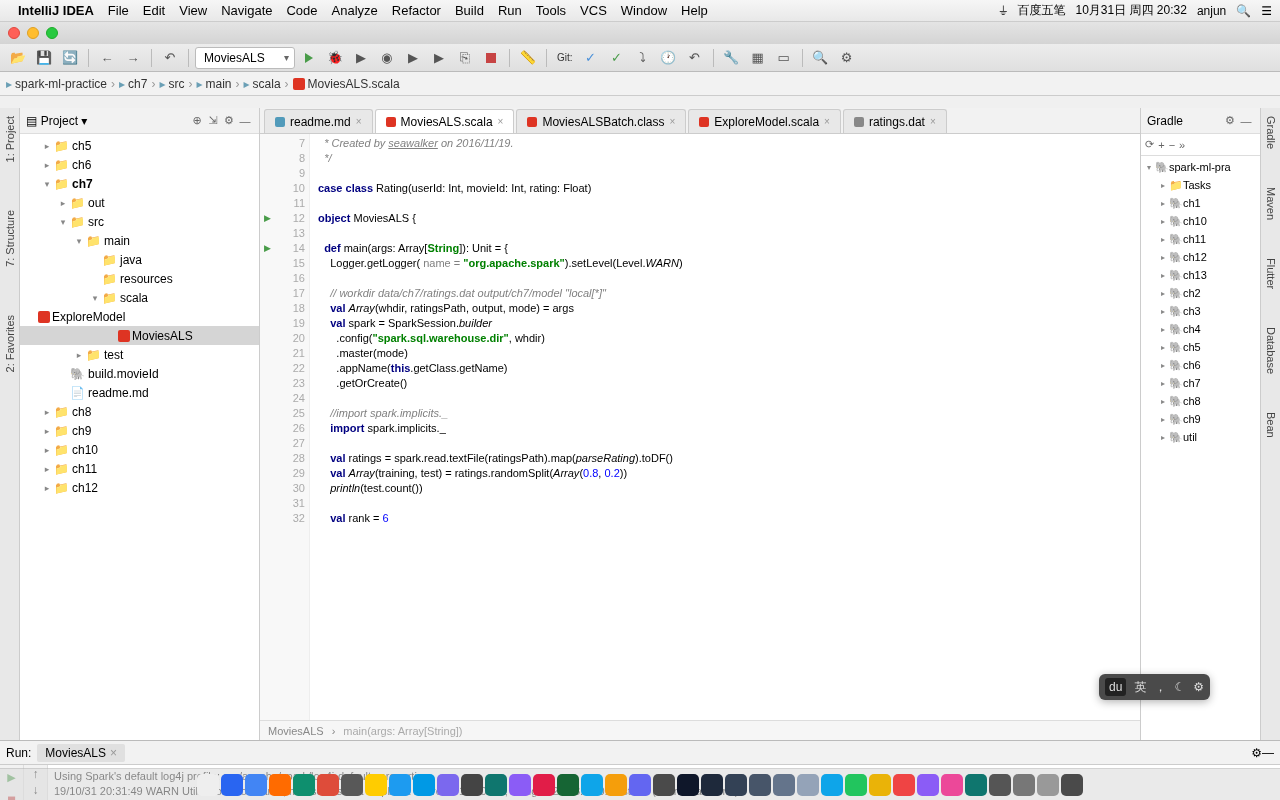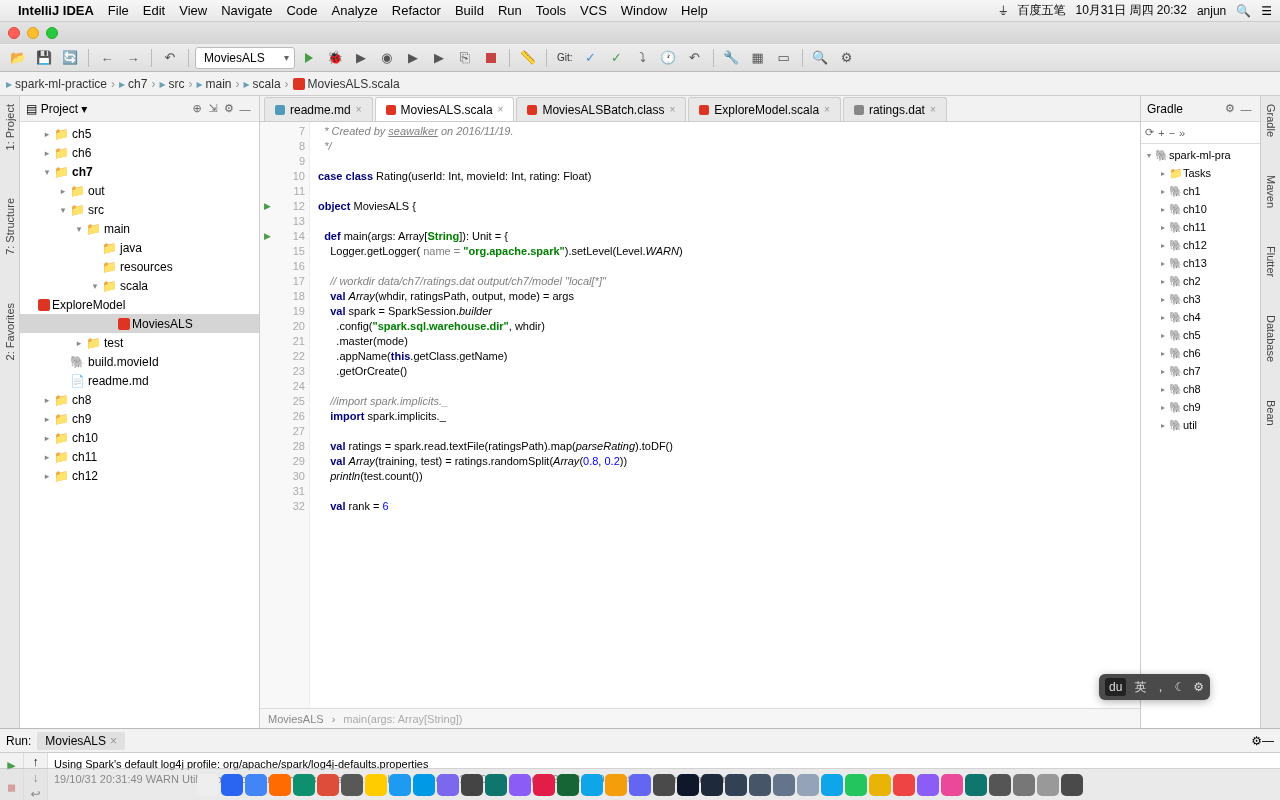--- a/index.html
+++ b/index.html
@@ -31,21 +31,21 @@
 .git-label { font-size:10px; color:#333; margin:0 4px;}
 
 
 .nav-bar { height: 24px; background: #f2f2f2; border-bottom: 1px solid #ccc; display:flex; align-items:center; padding: 0 6px; font-size:12px; gap:4px; color:#333;}
 .nav-bar .crumb { display:flex; align-items:center; gap:3px;}
 .nav-bar .sep { color:#999; }
 .folder-ic { color:#6a9fb5; }
 .scala-ic { width:12px; height:12px; background:#de3423; border-radius:2px; display:inline-block;}
 
 
-.main-area { display:flex; height: 632px; }
+.main-area { display:flex; height: 632px; margin-top: 12px; }
 
 
 .left-strip { width: 20px; background:#e8e8e8; border-right:1px solid #ccc; display:flex; flex-direction:column; align-items:center; padding-top:4px; gap:40px;}
 .vtab { writing-mode: vertical-rl; transform: rotate(180deg); font-size:11px; color:#444; padding:4px 0;}
 
 
 .project-panel { width: 240px; background:#fff; border-right:1px solid #ccc; display:flex; flex-direction:column;}
 .panel-header { height:26px; background:#f2f2f2; border-bottom:1px solid #ddd; display:flex; align-items:center; padding:0 6px; font-size:12px;}
 .panel-header .title{ flex:1; font-weight:500; display:flex; align-items:center; gap:4px;}
 .panel-header .icon{ color:#666; width:16px; text-align:center; font-size:11px;}

